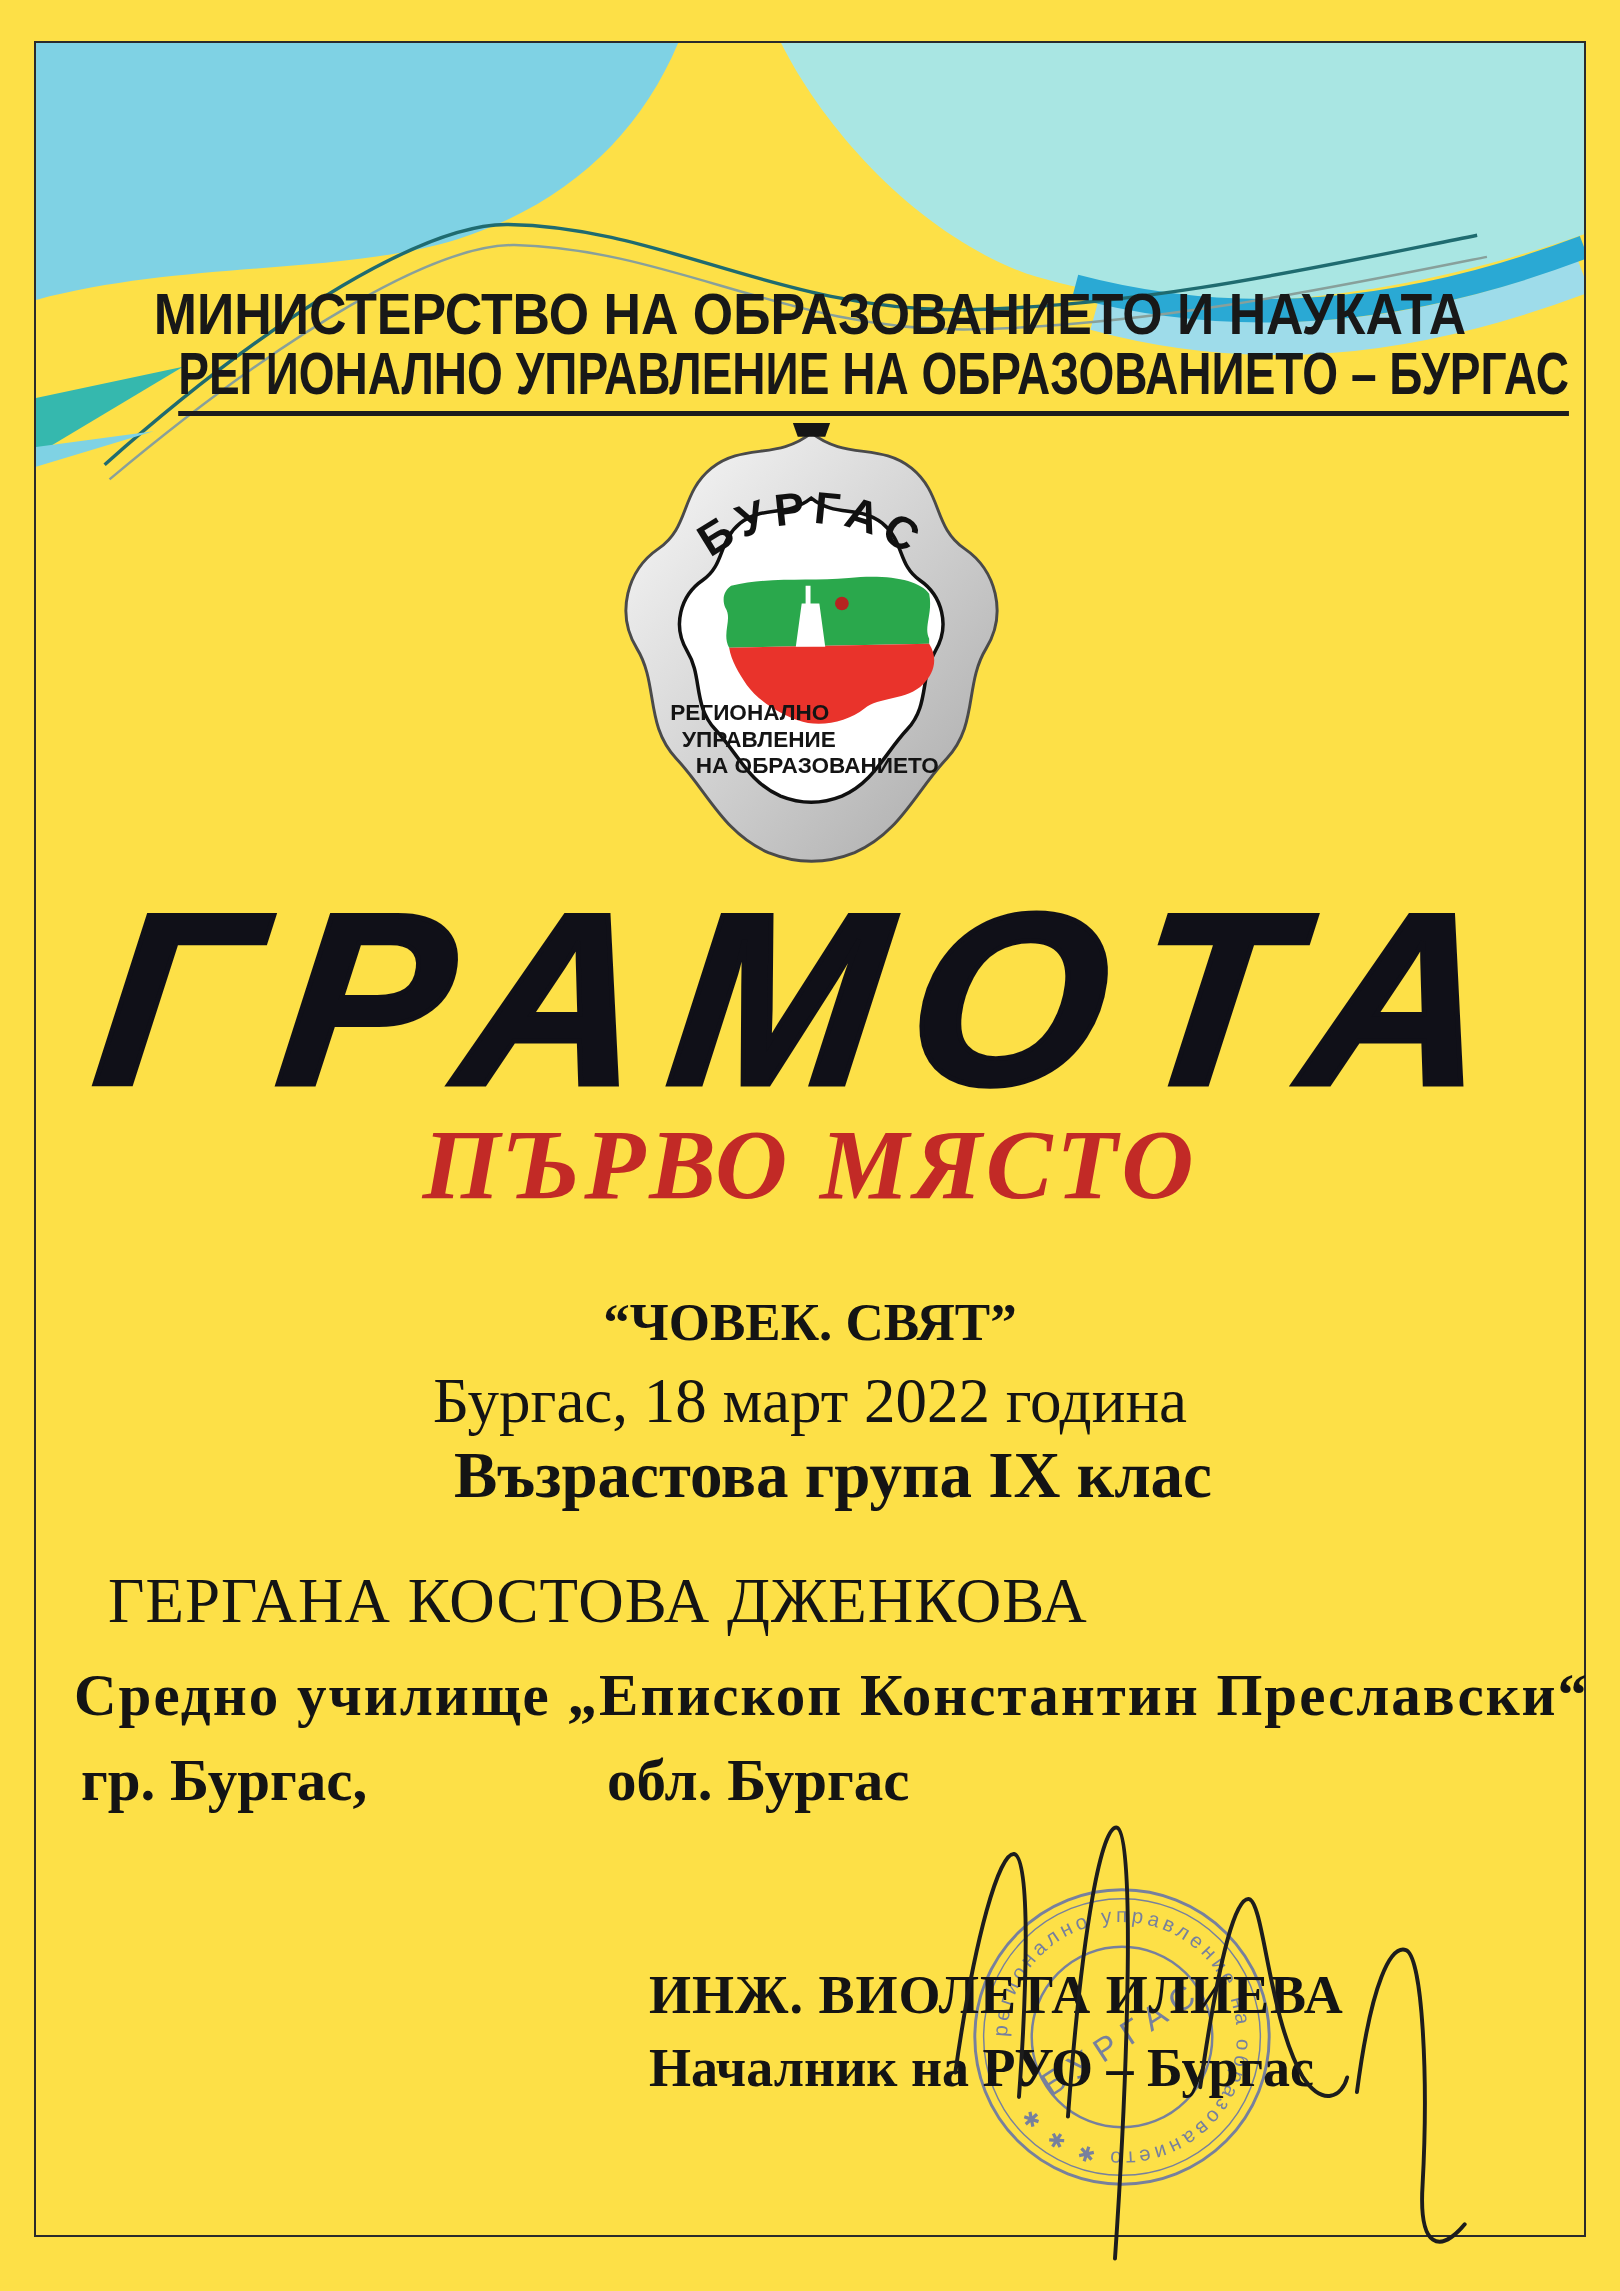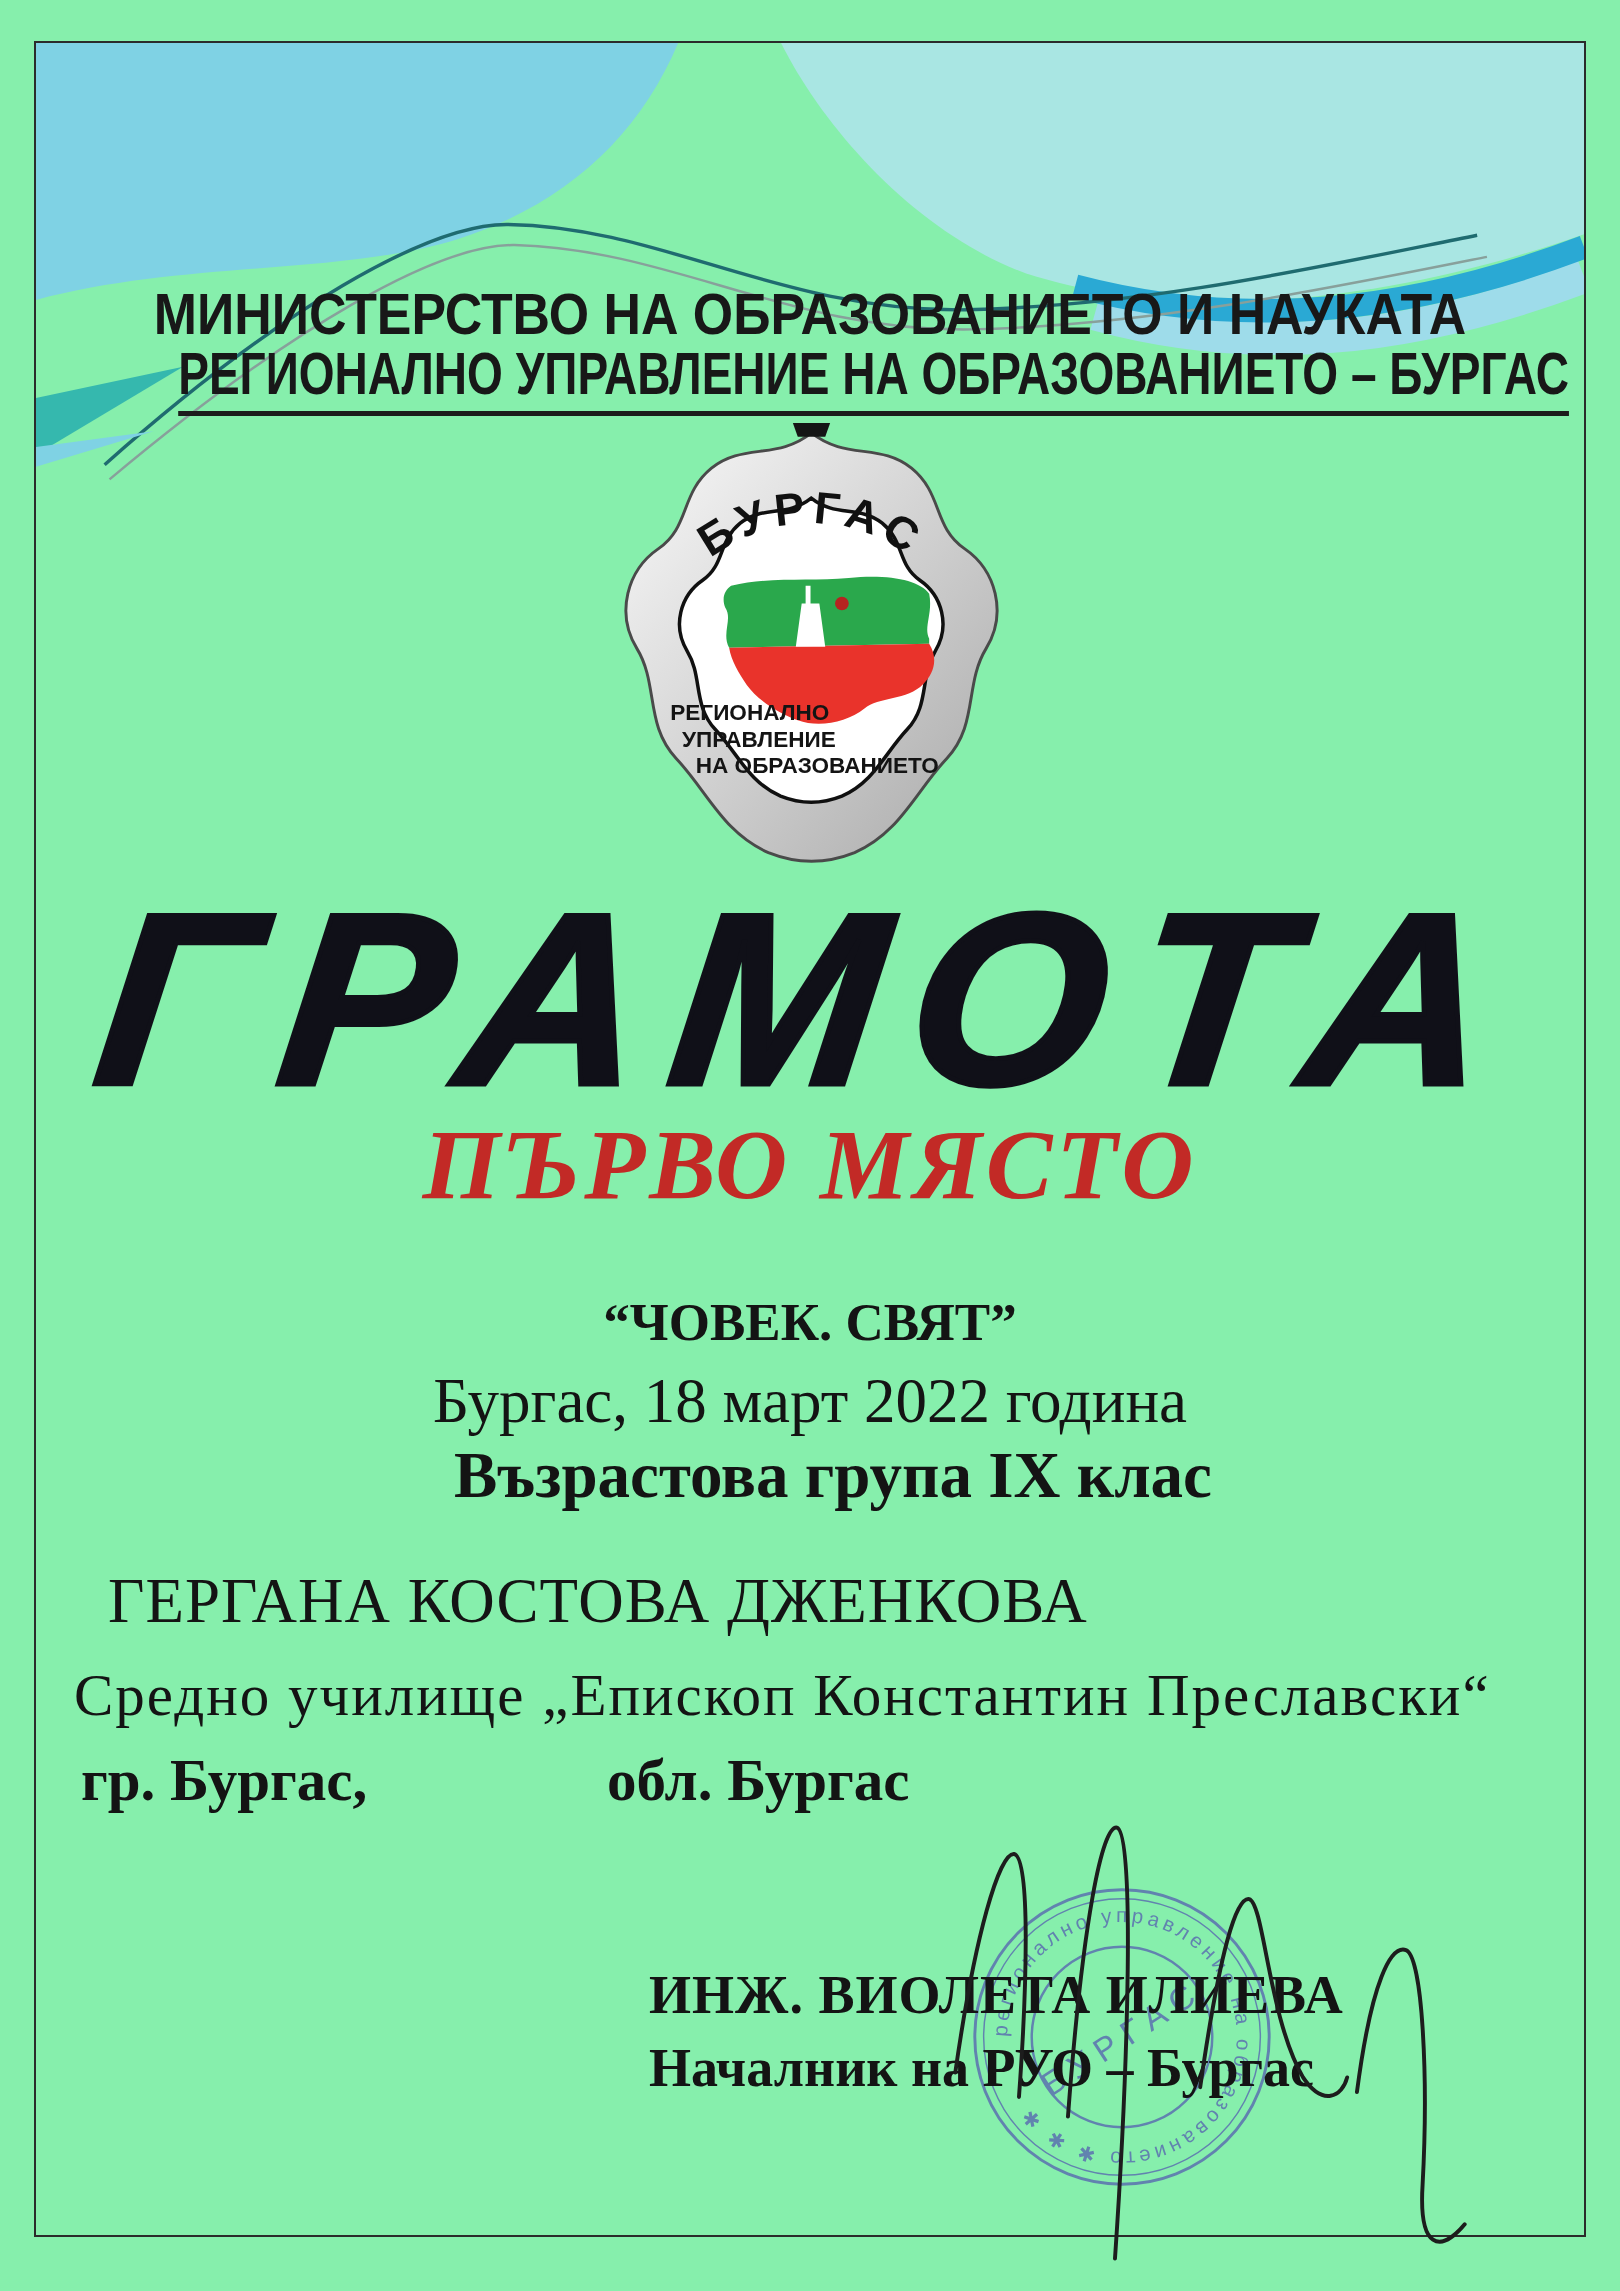--- a/index.html
+++ b/index.html
@@ -1,17 +1,17 @@
 <!DOCTYPE html>
 <html><head>
 <meta charset="utf-8">
 <style>
   html,body{margin:0;padding:0;background:#ffffff;}
   .page{
-    position:relative;width:1620px;height:2292px;background:#86efac;
+    position:relative;width:1620px;height:2292px;background:#fde047;
     overflow:hidden;font-family:"Liberation Serif",serif;color:#141414;
   }
   .frame{
     position:absolute;left:34px;top:41px;width:1548px;height:2192px;
     border:2px solid #2b2b2b;
   }
   .abs{position:absolute;white-space:nowrap;line-height:1;}
   .center{left:0;right:0;text-align:center;}
   .hdr{
     font-family:"Liberation Sans",sans-serif;font-weight:700;color:#181818;
@@ -26,21 +26,21 @@
     -webkit-text-stroke:4.9px #101018;
   }
   .award{
     top:1115px;font-weight:700;font-style:italic;font-size:100px;letter-spacing:3.9px;
   }
   .ev1{top:1227px;font-weight:700;font-size:57px;}
   .ev2{top:1296px;font-weight:700;font-size:53px;}
   .ev3{top:1370px;font-weight:400;font-size:63px;}
   .ev4{top:1443px;font-weight:700;font-size:65px;margin-left:46px;}
   .name{top:1570px;left:83px;font-weight:400;font-size:63px;letter-spacing:1px;margin-left:25px;}
-  .school{top:1666px;left:74px;font-weight:400;font-size:59px;letter-spacing:2px;}
+  .school{top:1666px;left:74px;font-weight:700;font-size:59px;letter-spacing:2px;}
   .cityline{top:1751px;left:81px;font-weight:700;font-size:59px;}
   .cityline .city{display:inline-block;width:526px;}
   .sname{top:1968px;left:649px;font-weight:700;font-size:54px;letter-spacing:1px;}
   .stitle{top:2041px;left:649px;font-weight:700;font-size:54px;}
   svg text{font-family:"Liberation Sans",sans-serif;}
 </style>
 </head>
 <body>
 
 <div class="page">

